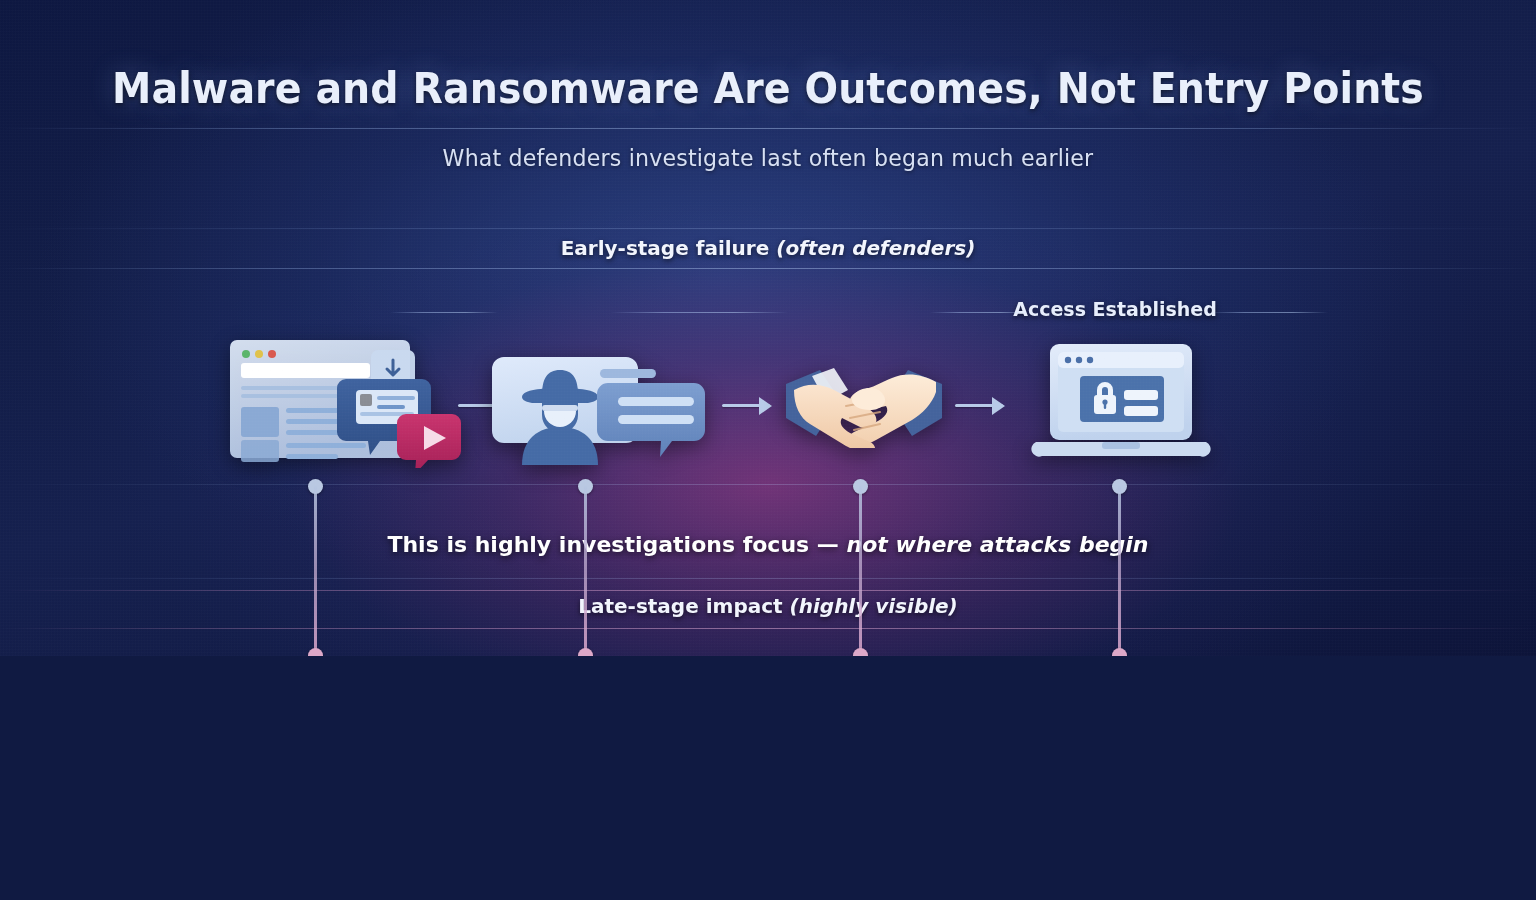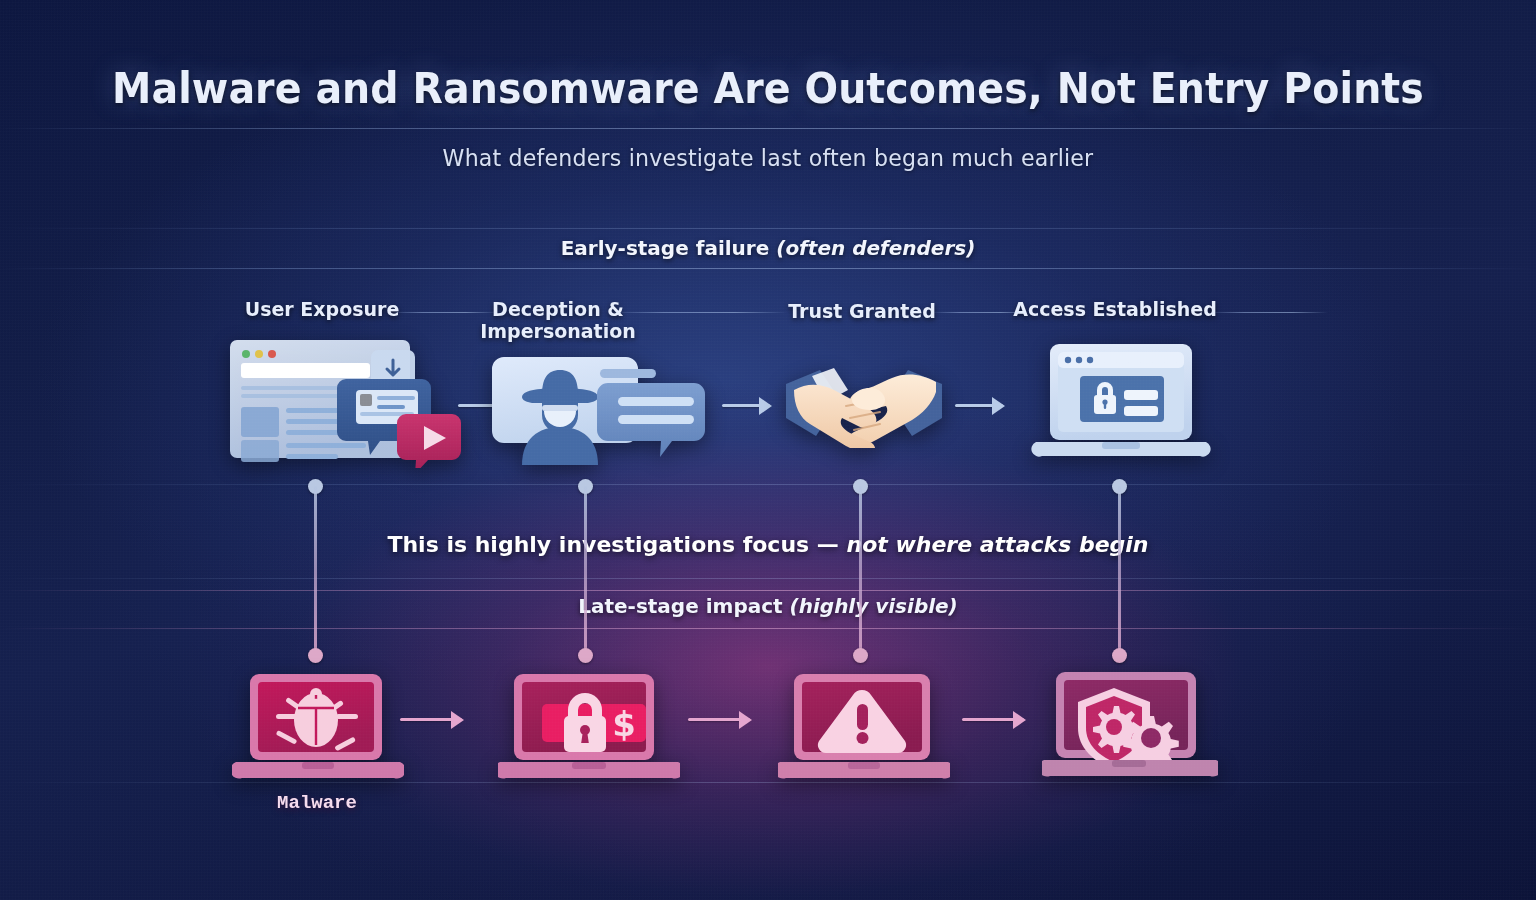--- a/index.html
+++ b/index.html
@@ -6,21 +6,21 @@
   html,body { width:1536px; height:900px; overflow:hidden; }
   body {
     font-family:"DejaVu Sans", sans-serif;
     background:#101a42;
     position:relative;
   }
 
   
   #canvas {
     position:absolute; inset:0;
-    width:1536px; height:900px;
+    width:1536px; height:656px;
     overflow:hidden;
     background:
       radial-gradient(ellipse 700px 340px at 50% 74%, rgba(196,60,140,0.50) 0%, rgba(150,45,120,0.26) 38%, rgba(60,30,90,0.07) 68%, rgba(0,0,0,0) 85%),
       radial-gradient(ellipse 880px 430px at 47% 42%, rgba(62,94,170,0.42) 0%, rgba(40,64,132,0.20) 46%, rgba(0,0,0,0) 78%),
       radial-gradient(ellipse 1300px 900px at 50% 50%, #1d2a63 0%, #16205020 55%, rgba(0,0,0,0) 80%),
       linear-gradient(165deg,#0d1740 0%, #111c46 28%, #15204e 52%, #111a44 76%, #0c1338 100%);
   }
   #canvas::after{
     content:""; position:absolute; inset:0; pointer-events:none;
     background-image:repeating-linear-gradient(0deg, rgba(255,255,255,0.014) 0 1px, rgba(0,0,0,0) 1px 3px),
@@ -115,28 +115,22 @@
   </div>
 
   <div class="mid-label" style="top:532px;">
     <span>This is highly investigations focus — </span><i>not where attacks begin</i>
   </div>
 
   <div class="band-label" style="top:594px;">
     <span>Late-stage impact </span><i>(highly visible)</i>
   </div>
 
-  <div class="stage-label" style="left:192px; top:298px;">User Exposure</div>
-
-  <div class="stage-label" style="left:428px; top:298px;">
-    <div>Deception &amp;</div>
-    <div>Impersonation</div>
-  </div>
-
-  <div class="stage-label" style="left:732px; top:300px;">Trust Granted</div>
+
+
   <div class="stage-label" style="left:985px; top:298px;">Access Established</div>
 
   <div class="hline blue" style="left:390px; top:312px; width:108px;"></div>
   <div class="hline blue" style="left:610px; top:312px; width:178px;"></div>
   <div class="hline blue" style="left:930px; top:312px; width:100px;"></div>
   <div class="hline blue" style="left:1208px; top:312px; width:120px;"></div>
 
   <div class="icon-slot" style="left:228px; top:336px;">
     <svg width="240" height="132" viewBox="0 0 240 132">
       <defs>

